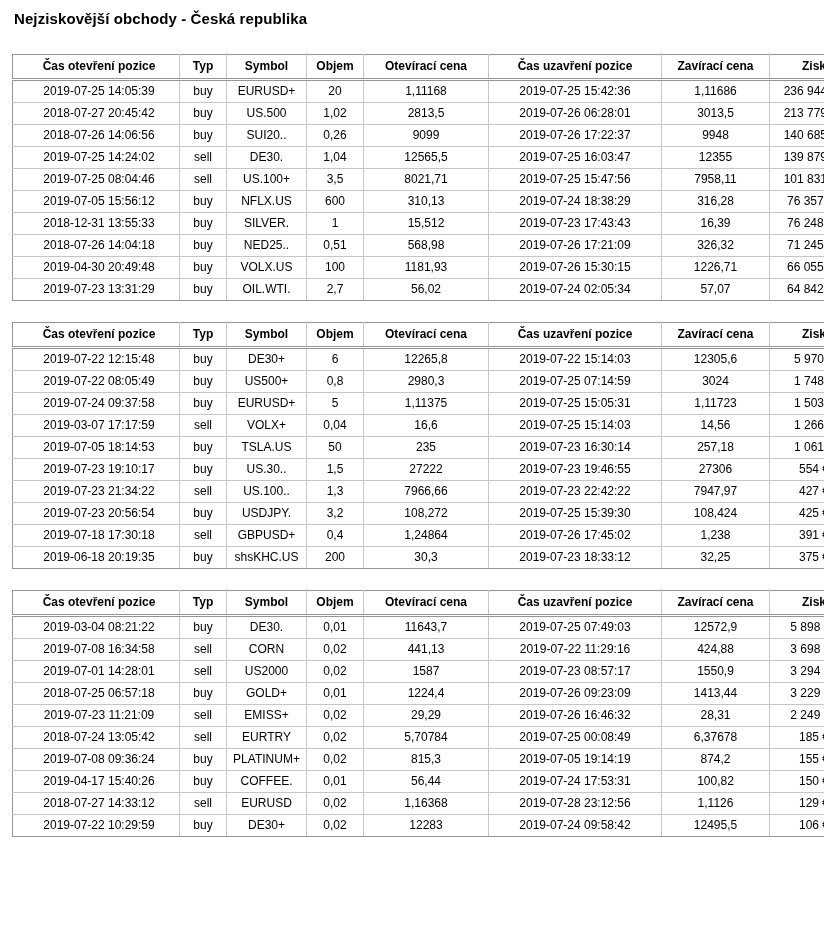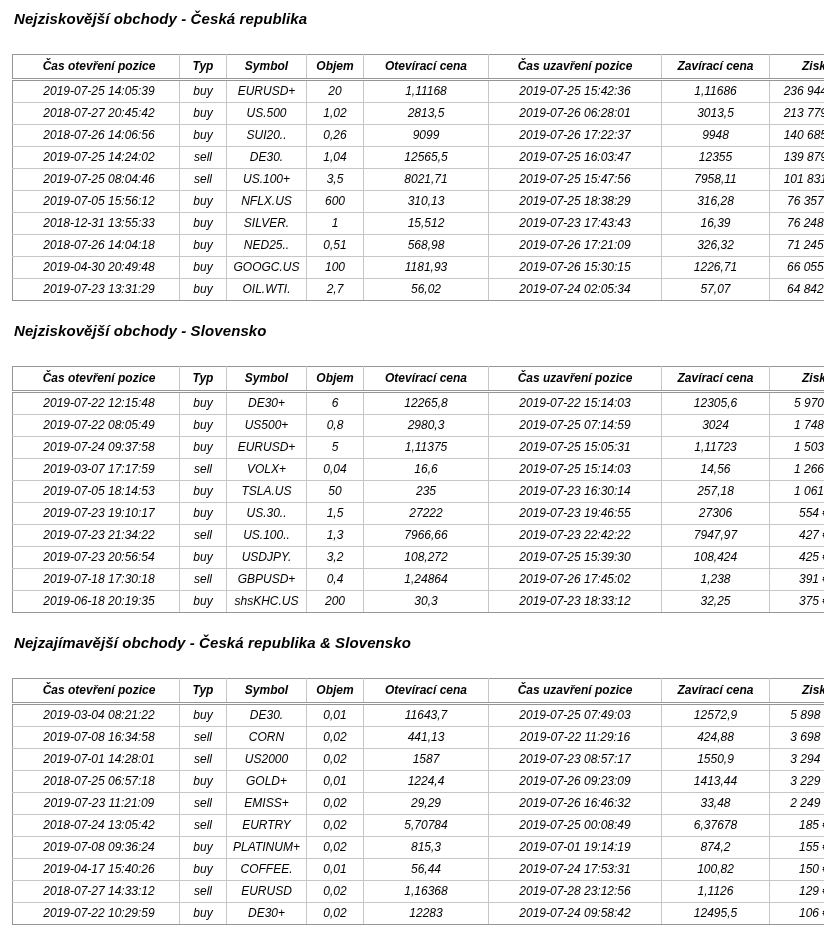--- a/index.html
+++ b/index.html
@@ -8,21 +8,20 @@
     background: #ffffff;
     font-family: "Liberation Sans", "DejaVu Sans", sans-serif;
     color: #000000;
   }
   .report {
     width: 800px;
     padding: 10px 12px 14px 12px;
   }
   .section {
     margin-bottom: 21px;
-    font-style: italic;
   }
   .section-title {
     font-size: 15px;
     font-weight: bold;
     color: #000000;
     margin: 0 0 27px 2px;
     letter-spacing: 0.1px;
   }
   table.trades {
     border-collapse: collapse;
@@ -133,21 +132,21 @@
             <td class="w5">2019-07-25 15:47:56</td>
             <td class="w6">7958,11</td>
             <td class="w7">101 831 Kč</td>
           </tr>
           <tr>
             <td class="w0">2019-07-05 15:56:12</td>
             <td class="w1">buy</td>
             <td class="w2">NFLX.US</td>
             <td class="w3">600</td>
             <td class="w4">310,13</td>
-            <td class="w5">2019-07-25 18:38:29</td>
+            <td class="w5">2019-07-24 18:38:29</td>
             <td class="w6">316,28</td>
             <td class="w7">76 357 Kč</td>
           </tr>
           <tr>
             <td class="w0">2018-12-31 13:55:33</td>
             <td class="w1">buy</td>
             <td class="w2">SILVER.</td>
             <td class="w3">1</td>
             <td class="w4">15,512</td>
             <td class="w5">2019-07-23 17:43:43</td>
@@ -160,21 +159,21 @@
             <td class="w2">NED25..</td>
             <td class="w3">0,51</td>
             <td class="w4">568,98</td>
             <td class="w5">2019-07-26 17:21:09</td>
             <td class="w6">326,32</td>
             <td class="w7">71 245 Kč</td>
           </tr>
           <tr>
             <td class="w0">2019-04-30 20:49:48</td>
             <td class="w1">buy</td>
-            <td class="w2">GOOGC.US</td>
+            <td class="w2">VOLX.US</td>
             <td class="w3">100</td>
             <td class="w4">1181,93</td>
             <td class="w5">2019-07-26 15:30:15</td>
             <td class="w6">1226,71</td>
             <td class="w7">66 055 Kč</td>
           </tr>
           <tr>
             <td class="w0">2019-07-23 13:31:29</td>
             <td class="w1">buy</td>
             <td class="w2">OIL.WTI.</td>
@@ -182,21 +181,20 @@
             <td class="w4">56,02</td>
             <td class="w5">2019-07-24 02:05:34</td>
             <td class="w6">57,07</td>
             <td class="w7">64 842 Kč</td>
           </tr>
         </tbody>
     </table>
   </div>
 
   <div class="section">
-    <h2 class="section-title">Nejziskovější obchody - Slovensko</h2>
     <table class="trades">
       <thead>
           <tr>
             <th class="w0">Čas otevření pozice</th>
             <th class="w1">Typ</th>
             <th class="w2">Symbol</th>
             <th class="w3">Objem</th>
             <th class="w4">Otevírací cena</th>
             <th class="w5">Čas uzavření pozice</th>
             <th class="w6">Zavírací cena</th>
@@ -302,21 +300,20 @@
             <td class="w4">30,3</td>
             <td class="w5">2019-07-23 18:33:12</td>
             <td class="w6">32,25</td>
             <td class="w7">375 €</td>
           </tr>
         </tbody>
     </table>
   </div>
 
   <div class="section">
-    <h2 class="section-title">Nejzajímavější obchody - Česká republika &amp; Slovensko</h2>
     <table class="trades">
       <thead>
           <tr>
             <th class="w0">Čas otevření pozice</th>
             <th class="w1">Typ</th>
             <th class="w2">Symbol</th>
             <th class="w3">Objem</th>
             <th class="w4">Otevírací cena</th>
             <th class="w5">Čas uzavření pozice</th>
             <th class="w6">Zavírací cena</th>
@@ -364,40 +361,40 @@
             <td class="w6">1413,44</td>
             <td class="w7">3 229 Kč</td>
           </tr>
           <tr>
             <td class="w0">2019-07-23 11:21:09</td>
             <td class="w1">sell</td>
             <td class="w2">EMISS+</td>
             <td class="w3">0,02</td>
             <td class="w4">29,29</td>
             <td class="w5">2019-07-26 16:46:32</td>
-            <td class="w6">33,48</td>
+            <td class="w6">28,31</td>
             <td class="w7">2 249 Kč</td>
           </tr>
           <tr>
             <td class="w0">2018-07-24 13:05:42</td>
             <td class="w1">sell</td>
             <td class="w2">EURTRY</td>
             <td class="w3">0,02</td>
             <td class="w4">5,70784</td>
             <td class="w5">2019-07-25 00:08:49</td>
             <td class="w6">6,37678</td>
             <td class="w7">185 €</td>
           </tr>
           <tr>
             <td class="w0">2019-07-08 09:36:24</td>
             <td class="w1">buy</td>
             <td class="w2">PLATINUM+</td>
             <td class="w3">0,02</td>
             <td class="w4">815,3</td>
-            <td class="w5">2019-07-01 19:14:19</td>
+            <td class="w5">2019-07-05 19:14:19</td>
             <td class="w6">874,2</td>
             <td class="w7">155 €</td>
           </tr>
           <tr>
             <td class="w0">2019-04-17 15:40:26</td>
             <td class="w1">buy</td>
             <td class="w2">COFFEE.</td>
             <td class="w3">0,01</td>
             <td class="w4">56,44</td>
             <td class="w5">2019-07-24 17:53:31</td>

